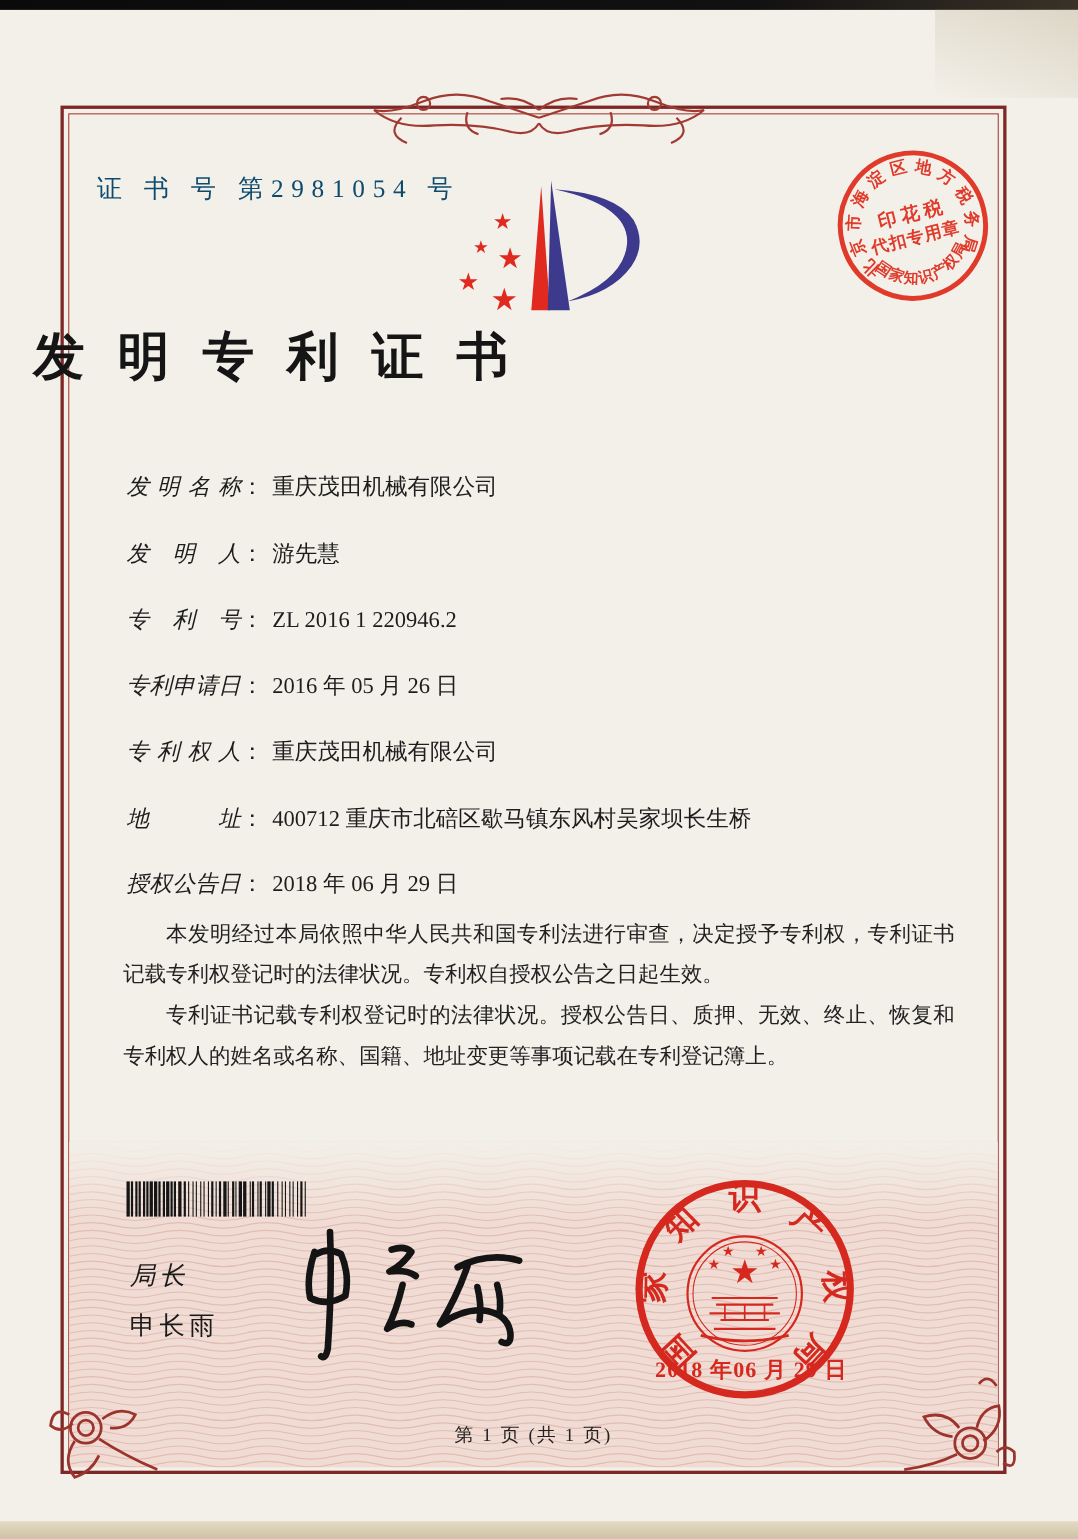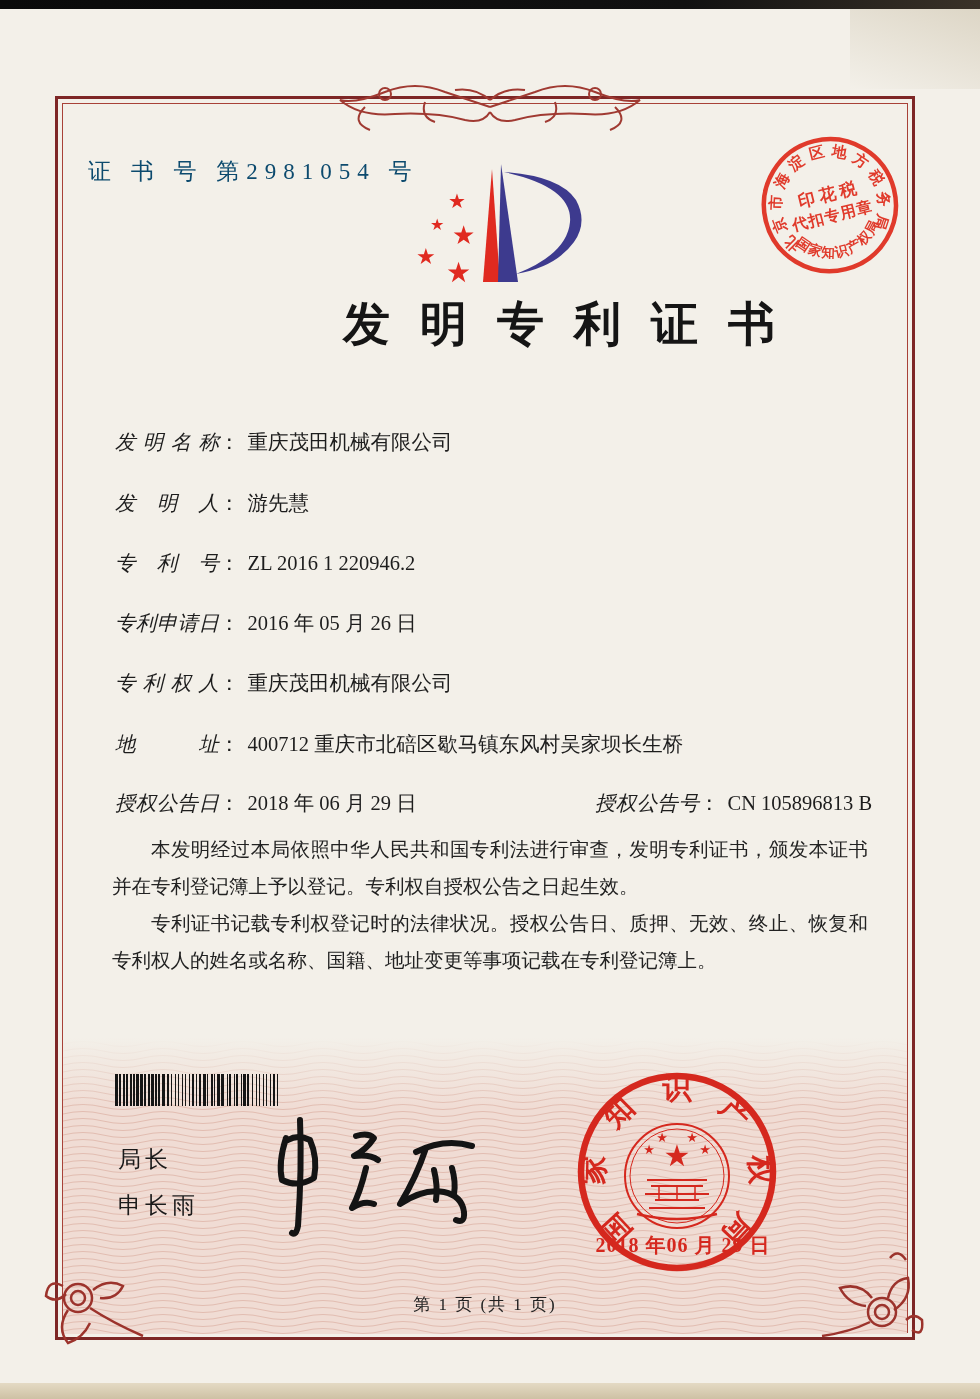--- a/index.html
+++ b/index.html
@@ -17,33 +17,33 @@
   .frame-inner{position:absolute;left:4px;top:4px;right:4px;bottom:4px;
        border:1px solid #a84138;}
   
   .guilloche{position:absolute;left:63px;top:1038px;width:844px;height:296px;
        background:#f0dcd4;overflow:hidden;}
   .guilloche-fade{position:absolute;left:0;top:0;width:100%;height:70px;
        background:linear-gradient(180deg,#f3f0e9,rgba(243,240,233,0));}
   .cert-no{position:absolute;left:88px;top:156px;font-size:23px;color:#0c4a6e;
        letter-spacing:7px;}
   .logo{position:absolute;left:388px;top:142px;}
-  .title{position:absolute;left:0;top:293px;width:805px;text-align:right;
+  .title{position:absolute;left:0;top:293px;width:805px;text-align:left;
        font-size:47px;font-weight:bold;color:#151515;letter-spacing:30px;text-indent:30px;}
   
   .field{position:absolute;left:115px;font-size:20.5px;color:#1d1d1d;white-space:nowrap;}
   .field .lbl{display:inline-block;width:104px;text-align:justify;text-align-last:justify;font-style:italic;}
   .field .colon{margin-right:8px;}
   .grant-right{position:absolute;left:480px;top:0;}
   .grant-right .lbl{width:104px;}
   .body-text{position:absolute;left:112px;top:831px;width:756px;font-size:19.5px;
        line-height:37px;color:#222;text-align:justify;}
   .body-text p{margin:0;text-indent:2em;}
   .barcode{position:absolute;left:115px;top:1074px;height:32px;font-size:0;white-space:nowrap;}
-  .director{position:absolute;left:118px;top:1144px;font-size:23px;color:#1a1a1a;letter-spacing:4px;}
+  .director{position:absolute;left:118px;top:1144px;font-size:23px;color:#1a1a1a;letter-spacing:4px;font-style:italic;}
   .director-name{position:absolute;left:118px;top:1190px;font-size:23px;color:#1a1a1a;letter-spacing:4px;}
   .signature{position:absolute;left:248px;top:1108px;}
   .seal{position:absolute;left:563px;top:1058px;}
   .seal-date{position:absolute;left:578px;top:1232px;width:210px;text-align:center;
        font-size:20px;font-weight:bold;color:#d5281e;letter-spacing:1px;white-space:nowrap;}
   .tax-stamp{position:absolute;left:743px;top:118px;transform:rotate(-14deg);}
   .footer{position:absolute;left:55px;top:1293px;width:860px;text-align:center;
        font-size:17px;color:#222;letter-spacing:2px;}
   .ornament-top{position:absolute;left:325px;top:62px;}
   .corner-bl{position:absolute;left:38px;top:1268px;}
@@ -199,27 +199,24 @@
   <span class="lbl">专利申请日</span><span class="colon">：</span><span>2016 年 05 月 26 日</span>
 </div>
 <div class="field" style="top:669px">
   <span class="lbl">专利权人</span><span class="colon">：</span><span>重庆茂田机械有限公司</span>
 </div>
 <div class="field" style="top:730px">
   <span class="lbl">地址</span><span class="colon">：</span><span>400712  重庆市北碚区歇马镇东风村吴家坝长生桥</span>
 </div>
 <div class="field" style="top:789px;width:760px">
   <span class="lbl">授权公告日</span><span class="colon">：</span><span>2018 年 06 月 29 日</span>
-  <span class="grant-right">
-    <span class="lbl">授权公告号</span><span class="colon">：</span><span>CN 105896813 B</span>
-  </span>
 </div>
 
 <div class="body-text">
-  <p>本发明经过本局依照中华人民共和国专利法进行审查，发明专利证书，颁发本证书并在专利登记簿上予以登记。专利权自授权公告之日起生效。</p>
+  <p>本发明经过本局依照中华人民共和国专利法进行审查，决定授予专利权，专利证书记载专利权登记时的法律状况。专利权自授权公告之日起生效。</p>
   <p>专利证书记载专利权登记时的法律状况。授权公告日、质押、无效、终止、恢复和专利权人的姓名或名称、国籍、地址变更等事项记载在专利登记簿上。</p>
 </div>
 
 <div class="barcode"><span style="display: inline-block; height: 100%; width: 2.8px; background: rgb(21, 21, 21);"></span><span style="display: inline-block; height: 100%; width: 1.4px; background: transparent;"></span><span style="display: inline-block; height: 100%; width: 1.4px; background: rgb(21, 21, 21);"></span><span style="display: inline-block; height: 100%; width: 2.8px; background: transparent;"></span><span style="display: inline-block; height: 100%; width: 1.4px; background: rgb(21, 21, 21);"></span><span style="display: inline-block; height: 100%; width: 1.4px; background: transparent;"></span><span style="display: inline-block; height: 100%; width: 1.4px; background: rgb(21, 21, 21);"></span><span style="display: inline-block; height: 100%; width: 2.8px; background: transparent;"></span><span style="display: inline-block; height: 100%; width: 1.4px; background: rgb(21, 21, 21);"></span><span style="display: inline-block; height: 100%; width: 1.4px; background: transparent;"></span><span style="display: inline-block; height: 100%; width: 1.4px; background: rgb(21, 21, 21);"></span><span style="display: inline-block; height: 100%; width: 1.4px; background: transparent;"></span><span style="display: inline-block; height: 100%; width: 2.8px; background: rgb(21, 21, 21);"></span><span style="display: inline-block; height: 100%; width: 1.4px; background: transparent;"></span><span style="display: inline-block; height: 100%; width: 2.8px; background: rgb(21, 21, 21);"></span><span style="display: inline-block; height: 100%; width: 1.4px; background: transparent;"></span><span style="display: inline-block; height: 100%; width: 1.4px; background: rgb(21, 21, 21);"></span><span style="display: inline-block; height: 100%; width: 2.8px; background: transparent;"></span><span style="display: inline-block; height: 100%; width: 1.4px; background: rgb(21, 21, 21);"></span><span style="display: inline-block; height: 100%; width: 1.4px; background: transparent;"></span><span style="display: inline-block; height: 100%; width: 2.8px; background: rgb(21, 21, 21);"></span><span style="display: inline-block; height: 100%; width: 1.4px; background: transparent;"></span><span style="display: inline-block; height: 100%; width: 1.4px; background: rgb(21, 21, 21);"></span><span style="display: inline-block; height: 100%; width: 1.4px; background: transparent;"></span><span style="display: inline-block; height: 100%; width: 1.4px; background: rgb(21, 21, 21);"></span><span style="display: inline-block; height: 100%; width: 2.8px; background: transparent;"></span><span style="display: inline-block; height: 100%; width: 2.8px; background: rgb(21, 21, 21);"></span><span style="display: inline-block; height: 100%; width: 1.4px; background: transparent;"></span><span style="display: inline-block; height: 100%; width: 2.8px; background: rgb(21, 21, 21);"></span><span style="display: inline-block; height: 100%; width: 1.4px; background: transparent;"></span><span style="display: inline-block; height: 100%; width: 1.4px; background: rgb(21, 21, 21);"></span><span style="display: inline-block; height: 100%; width: 2.8px; background: transparent;"></span><span style="display: inline-block; height: 100%; width: 1.4px; background: rgb(21, 21, 21);"></span><span style="display: inline-block; height: 100%; width: 1.4px; background: transparent;"></span><span style="display: inline-block; height: 100%; width: 1.4px; background: rgb(21, 21, 21);"></span><span style="display: inline-block; height: 100%; width: 2.8px; background: transparent;"></span><span style="display: inline-block; height: 100%; width: 1.4px; background: rgb(21, 21, 21);"></span><span style="display: inline-block; height: 100%; width: 1.4px; background: transparent;"></span><span style="display: inline-block; height: 100%; width: 1.4px; background: rgb(21, 21, 21);"></span><span style="display: inline-block; height: 100%; width: 2.8px; background: transparent;"></span><span style="display: inline-block; height: 100%; width: 1.4px; background: rgb(21, 21, 21);"></span><span style="display: inline-block; height: 100%; width: 1.4px; background: transparent;"></span><span style="display: inline-block; height: 100%; width: 2.8px; background: rgb(21, 21, 21);"></span><span style="display: inline-block; height: 100%; width: 1.4px; background: transparent;"></span><span style="display: inline-block; height: 100%; width: 1.4px; background: rgb(21, 21, 21);"></span><span style="display: inline-block; height: 100%; width: 1.4px; background: transparent;"></span><span style="display: inline-block; height: 100%; width: 2.8px; background: rgb(21, 21, 21);"></span><span style="display: inline-block; height: 100%; width: 1.4px; background: transparent;"></span><span style="display: inline-block; height: 100%; width: 2.8px; background: rgb(21, 21, 21);"></span><span style="display: inline-block; height: 100%; width: 1.4px; background: transparent;"></span><span style="display: inline-block; height: 100%; width: 1.4px; background: rgb(21, 21, 21);"></span><span style="display: inline-block; height: 100%; width: 2.8px; background: transparent;"></span><span style="display: inline-block; height: 100%; width: 1.4px; background: rgb(21, 21, 21);"></span><span style="display: inline-block; height: 100%; width: 1.4px; background: transparent;"></span><span style="display: inline-block; height: 100%; width: 1.4px; background: rgb(21, 21, 21);"></span><span style="display: inline-block; height: 100%; width: 1.4px; background: transparent;"></span><span style="display: inline-block; height: 100%; width: 2.8px; background: rgb(21, 21, 21);"></span><span style="display: inline-block; height: 100%; width: 1.4px; background: transparent;"></span><span style="display: inline-block; height: 100%; width: 2.8px; background: rgb(21, 21, 21);"></span><span style="display: inline-block; height: 100%; width: 2.8px; background: transparent;"></span><span style="display: inline-block; height: 100%; width: 1.4px; background: rgb(21, 21, 21);"></span><span style="display: inline-block; height: 100%; width: 1.4px; background: transparent;"></span><span style="display: inline-block; height: 100%; width: 1.4px; background: rgb(21, 21, 21);"></span><span style="display: inline-block; height: 100%; width: 2.8px; background: transparent;"></span><span style="display: inline-block; height: 100%; width: 1.4px; background: rgb(21, 21, 21);"></span><span style="display: inline-block; height: 100%; width: 1.4px; background: transparent;"></span><span style="display: inline-block; height: 100%; width: 1.4px; background: rgb(21, 21, 21);"></span><span style="display: inline-block; height: 100%; width: 2.8px; background: transparent;"></span><span style="display: inline-block; height: 100%; width: 1.4px; background: rgb(21, 21, 21);"></span><span style="display: inline-block; height: 100%; width: 1.4px; background: transparent;"></span><span style="display: inline-block; height: 100%; width: 2.8px; background: rgb(21, 21, 21);"></span><span style="display: inline-block; height: 100%; width: 1.4px; background: transparent;"></span><span style="display: inline-block; height: 100%; width: 1.4px; background: rgb(21, 21, 21);"></span><span style="display: inline-block; height: 100%; width: 2.8px; background: transparent;"></span><span style="display: inline-block; height: 100%; width: 1.4px; background: rgb(21, 21, 21);"></span><span style="display: inline-block; height: 100%; width: 2.8px; background: transparent;"></span><span style="display: inline-block; height: 100%; width: 1.4px; background: rgb(21, 21, 21);"></span><span style="display: inline-block; height: 100%; width: 1.4px; background: transparent;"></span><span style="display: inline-block; height: 100%; width: 1.4px; background: rgb(21, 21, 21);"></span><span style="display: inline-block; height: 100%; width: 2.8px; background: transparent;"></span><span style="display: inline-block; height: 100%; width: 1.4px; background: rgb(21, 21, 21);"></span><span style="display: inline-block; height: 100%; width: 1.4px; background: transparent;"></span><span style="display: inline-block; height: 100%; width: 1.4px; background: rgb(21, 21, 21);"></span><span style="display: inline-block; height: 100%; width: 2.8px; background: transparent;"></span><span style="display: inline-block; height: 100%; width: 1.4px; background: rgb(21, 21, 21);"></span><span style="display: inline-block; height: 100%; width: 1.4px; background: transparent;"></span><span style="display: inline-block; height: 100%; width: 2.8px; background: rgb(21, 21, 21);"></span><span style="display: inline-block; height: 100%; width: 1.4px; background: transparent;"></span><span style="display: inline-block; height: 100%; width: 1.4px; background: rgb(21, 21, 21);"></span><span style="display: inline-block; height: 100%; width: 2.8px; background: transparent;"></span></div>
 
 <div class="director">局长</div>
 <div class="director-name">申长雨</div>
 
 <svg class="signature" width="260" height="135" viewBox="0 0 260 135" xmlns="http://www.w3.org/2000/svg">
   <g stroke="#141414" fill="none" stroke-width="6" stroke-linecap="round" stroke-linejoin="round">

